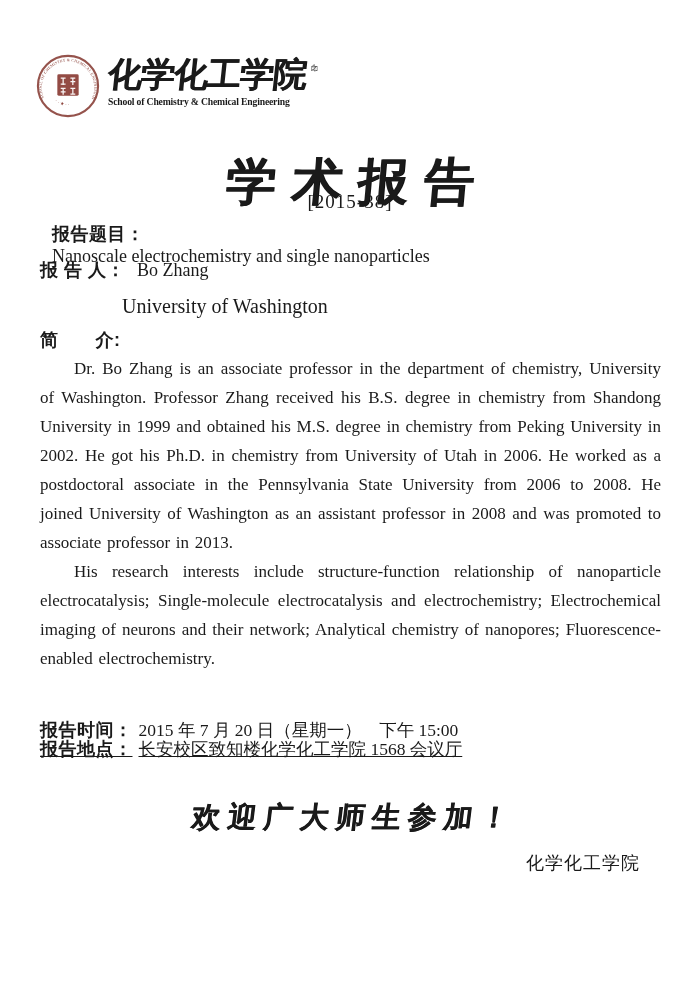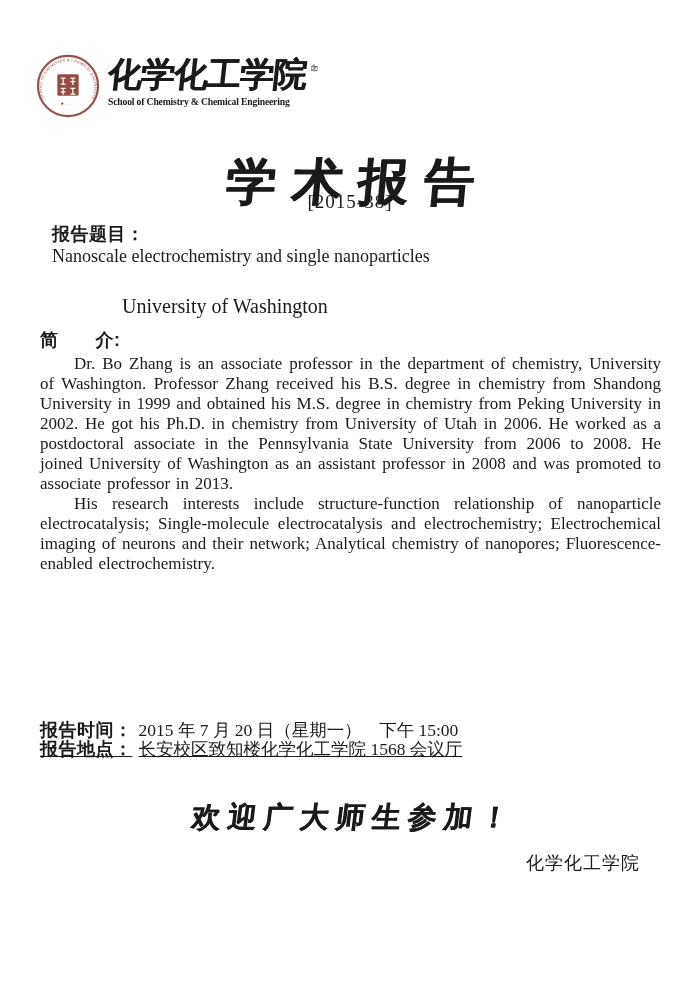--- a/index.html
+++ b/index.html
@@ -57,21 +57,21 @@
     flex:0 0 auto;
   }
   .val{font-size:18px;margin-left:12px;}
   .row-topic{top:222px;flex-direction:column;}
   .row-speaker{top:258px;}
   .affiliation{position:absolute;left:122px;top:295px;font-size:20px;}
   .row-intro{top:328px;}
   
   .bio{
     position:absolute;left:40px;top:354px;width:621px;
-    font-size:17px;line-height:20px;
+    font-size:17px;line-height:29px;
     text-align:justify;
   }
   .bio p{margin:0;text-indent:2em;word-spacing:0.08em;}
   
   .row-time{top:702px;margin-top:16px;}
   .row-venue{top:737px;text-decoration:underline;}
   .val-cn{font-size:17.5px;margin-left:6px;}
   
   .welcome{
     position:absolute;top:798px;left:0;width:100%;
@@ -119,20 +119,24 @@
   </header>
 
   <h1 class="main-title">学术报告</h1>
   <div class="issue">[2015-38]</div>
 
   <div class="row row-topic">
     <span class="lbl">报告题目：</span>
     <span class="val">Nanoscale electrochemistry and single nanoparticles</span>
   </div>
 
+  <div class="row row-speaker">
+    <span class="lbl">报 告 人：</span>
+    <span class="val">Bo Zhang</span>
+  </div>
 
   <div class="affiliation">University of Washington</div>
 
   <div class="row row-intro">
     <span class="lbl">简　　介:</span>
   </div>
 
   <section class="bio">
     <p>Dr. Bo Zhang is an associate professor in the department of chemistry, University of Washington. Professor Zhang received his B.S. degree in chemistry from Shandong University in 1999 and obtained his M.S. degree in chemistry from Peking University in 2002. He got his Ph.D. in chemistry from University of Utah in 2006. He worked as a postdoctoral associate in the Pennsylvania State University from 2006 to 2008. He joined University of Washington as an assistant professor in 2008 and was promoted to associate professor in 2013.</p>
     <p>His research interests include structure-function relationship of nanoparticle electrocatalysis; Single-molecule electrocatalysis and electrochemistry; Electrochemical imaging of neurons and their network; Analytical chemistry of nanopores; Fluorescence-enabled electrochemistry.</p>

